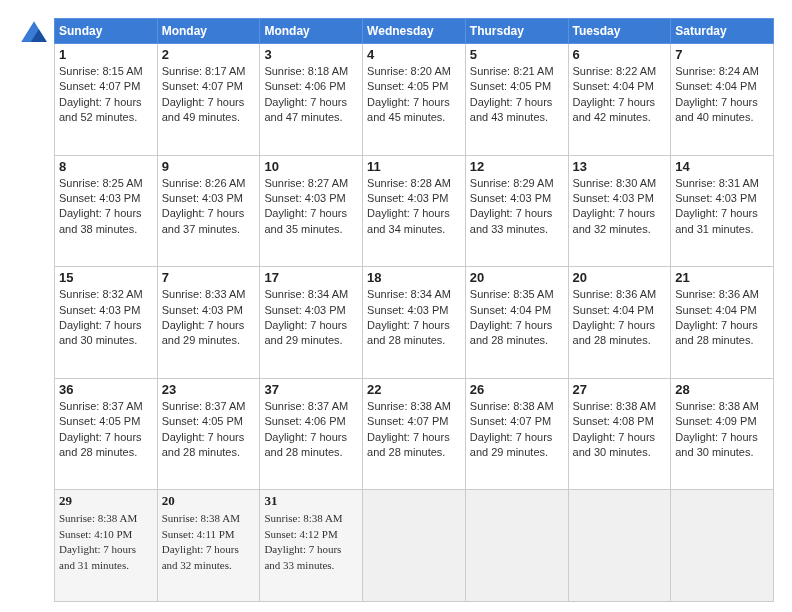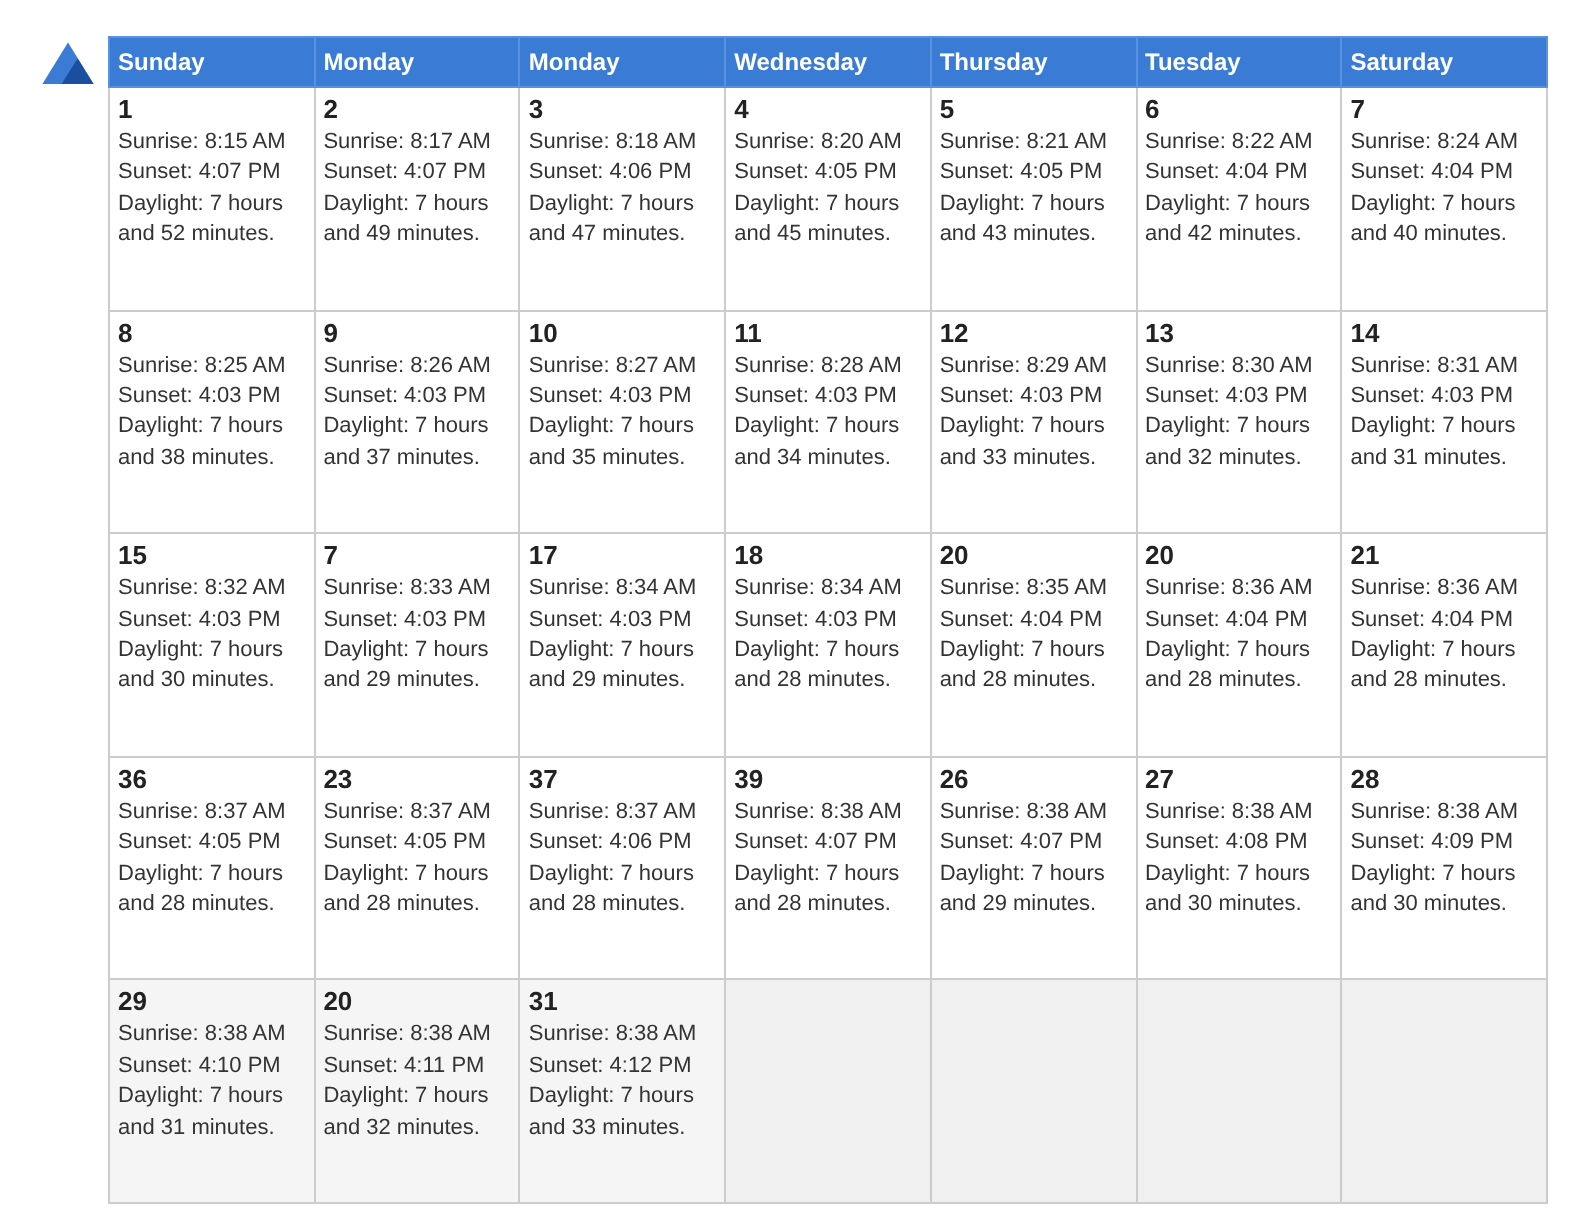--- a/index.html
+++ b/index.html
@@ -238,37 +238,37 @@
       </td>
           <td>
         <span class="day-num">23</span>
         <span class="day-info">Sunrise: 8:37 AM<br>Sunset: 4:05 PM<br>Daylight: 7 hours and 28 minutes.</span>
       </td>
           <td>
         <span class="day-num">37</span>
         <span class="day-info">Sunrise: 8:37 AM<br>Sunset: 4:06 PM<br>Daylight: 7 hours and 28 minutes.</span>
       </td>
           <td>
-        <span class="day-num">39</span>
+        <span class="day-num">22</span>
         <span class="day-info">Sunrise: 8:38 AM<br>Sunset: 4:07 PM<br>Daylight: 7 hours and 28 minutes.</span>
       </td>
           <td>
         <span class="day-num">26</span>
         <span class="day-info">Sunrise: 8:38 AM<br>Sunset: 4:07 PM<br>Daylight: 7 hours and 29 minutes.</span>
       </td>
           <td>
         <span class="day-num">27</span>
         <span class="day-info">Sunrise: 8:38 AM<br>Sunset: 4:08 PM<br>Daylight: 7 hours and 30 minutes.</span>
       </td>
           <td>
         <span class="day-num">28</span>
         <span class="day-info">Sunrise: 8:38 AM<br>Sunset: 4:09 PM<br>Daylight: 7 hours and 30 minutes.</span>
       </td>
         </tr>
-        <tr style="background: #e5e5e5;">
+        <tr style="background: #e5e5e5; font-family: Liberation Serif, serif;">
           <td style="background: rgb(245, 245, 245);">
         <span class="day-num">29</span>
         <span class="day-info">Sunrise: 8:38 AM<br>Sunset: 4:10 PM<br>Daylight: 7 hours and 31 minutes.</span>
       </td>
           <td style="background: rgb(245, 245, 245);">
         <span class="day-num">20</span>
         <span class="day-info">Sunrise: 8:38 AM<br>Sunset: 4:11 PM<br>Daylight: 7 hours and 32 minutes.</span>
       </td>
           <td style="background: rgb(245, 245, 245);">
         <span class="day-num">31</span>

